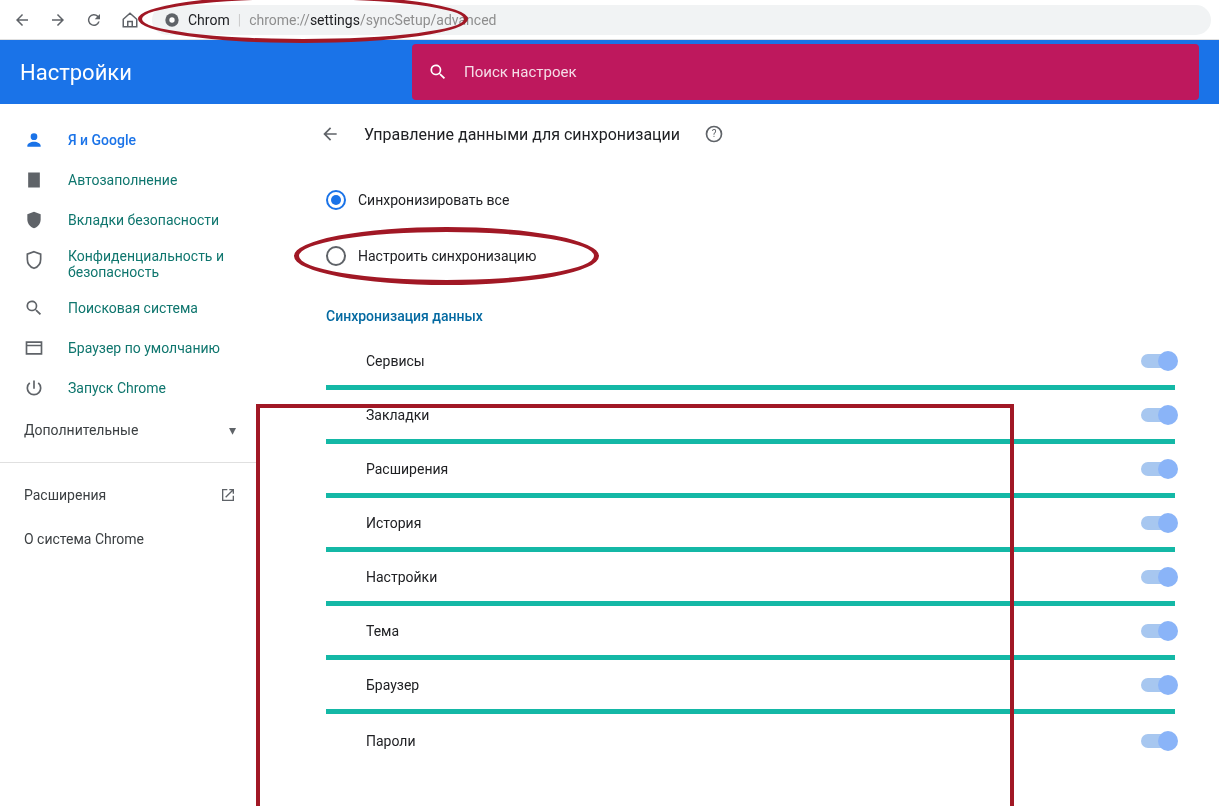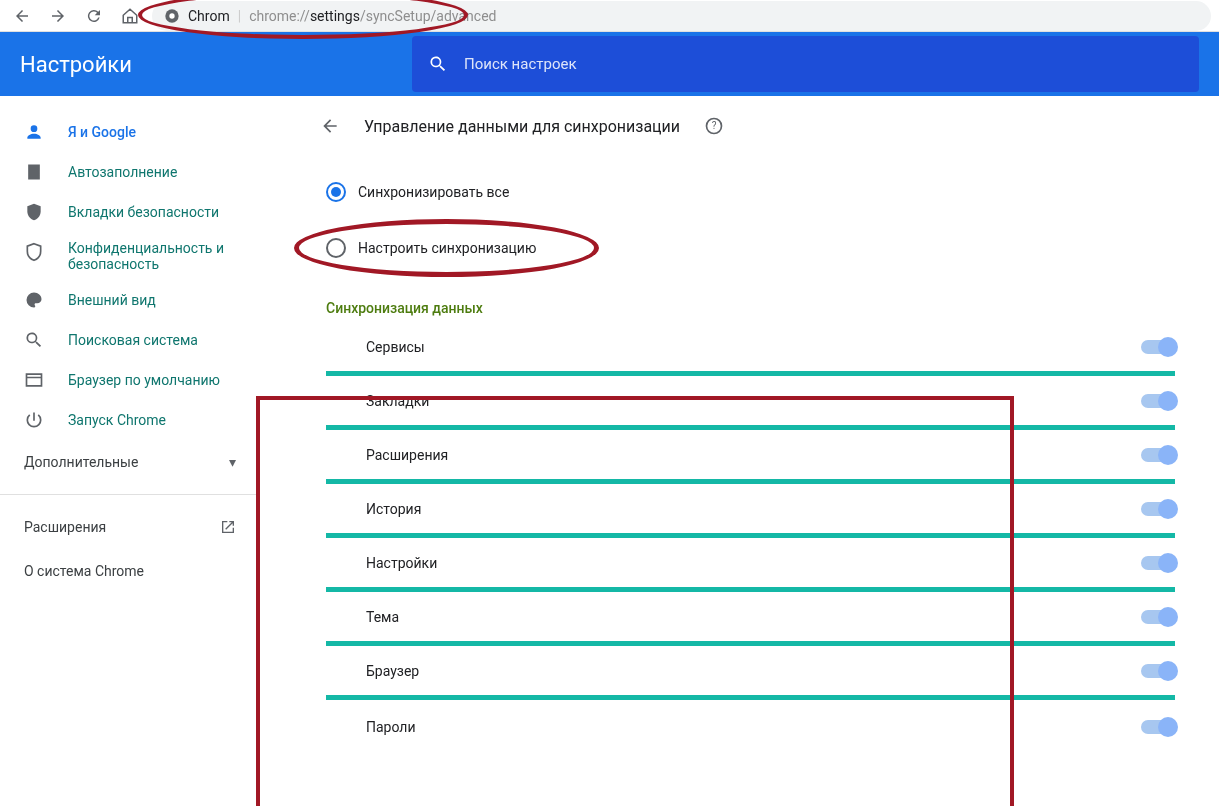--- a/index.html
+++ b/index.html
@@ -1,28 +1,28 @@
 <!DOCTYPE html>
 <html><head>
 <meta charset="utf-8">
 <style>
 *{box-sizing:border-box;margin:0;padding:0;font-family:Roboto,Arial,sans-serif}
 body{width:1219px;height:806px;background:#fff;overflow:hidden}
-.browser-chrome{height:32px;background:#fff;border-bottom:1px solid #e0e0e0;display:flex;align-items:center;padding:0 8px;gap:8px}
+.browser-chrome{height:40px;background:#fff;border-bottom:1px solid #e0e0e0;display:flex;align-items:center;padding:0 8px;gap:8px}
 .nav-btn{width:28px;height:28px;display:flex;align-items:center;justify-content:center;color:#5f6368;border-radius:50%}
 .nav-btn svg{width:18px;height:18px}
 .url-bar{flex:1;height:30px;background:#f1f3f4;border-radius:15px;display:flex;align-items:center;padding:0 12px;gap:8px;font-size:14px;color:#202124;position:relative}
 .url-bar .chrome-logo{width:16px;height:16px}
 .url-text{font-size:14px;color:#8e8e8e}
 .url-highlight{color:#202124}
 .url-ellipse{position:absolute;left:-14px;top:-10px;width:330px;height:48px;border:4px solid #a11825;border-radius:50%;pointer-events:none}
 .topbar{height:64px;background:#1a73e8;display:flex;align-items:center}
 .topbar-left{width:412px;padding-left:20px;color:#fff;font-size:22px;font-weight:400}
 .topbar-search{flex:1;padding-right:20px}
-.search-box{height:56px;background:#1d4ed8;border-radius:4px;display:flex;align-items:center;padding:16px 16px;gap:16px}
+.search-box{height:56px;background:#be185d;border-radius:4px;display:flex;align-items:center;padding:16px 16px;gap:16px}
 .search-box svg{width:20px;height:20px;color:#fff}
 .search-box input{flex:1;background:transparent;border:none;outline:none;color:#fff;font-size:15px}
 .search-box input::placeholder{color:rgba(255,255,255,0.85)}
 .content{display:flex;height:calc(100% - 104px)}
 .sidebar{width:260px;padding-top:16px}
 .side-item{display:flex;align-items:center;height:40px;padding:0 24px;gap:24px;font-size:14px;color:#0f766e;cursor:pointer;border-radius:0 20px 20px 0}
 .side-item.active{color:#1a73e8;font-weight:500}
 .side-item .ico{width:20px;height:20px;display:flex;align-items:center;justify-content:center;color:#5f6368}
 .side-item.active .ico{color:#1a73e8}
 .side-item.multi{height:auto;padding-top:8px;padding-bottom:8px;align-items:flex-start}
@@ -34,21 +34,21 @@
 .main{flex:1;padding:20px 36px 0 60px;position:relative}
 .page-header{display:flex;align-items:center;gap:24px;font-size:16px;color:#202124;margin-bottom:36px;}
 .page-header .hleft{display:flex;align-items:center;gap:24px}
 .page-header .back{width:20px;height:20px;display:flex;align-items:center;justify-content:center;color:#5f6368;cursor:pointer}
 .page-header .help{width:20px;height:20px;color:#5f6368;cursor:pointer}
 .radio-row{display:flex;align-items:center;gap:12px;padding:10px 0 10px 6px;font-size:14px;color:#202124;position:relative}
 .radio{width:20px;height:20px;border:2px solid #5f6368;border-radius:50%;display:flex;align-items:center;justify-content:center}
 .radio.checked{border-color:#1a73e8}
 .radio.checked::after{content:"";width:10px;height:10px;background:#1a73e8;border-radius:50%}
 .radio-ellipse{position:absolute;left:-26px;top:-9px;width:305px;height:58px;border:5px solid #a11825;border-radius:50%;pointer-events:none}
-.section-title{font-size:14px;color:#4d7c0f;font-weight:500;margin:32px 0 6px 6px}
+.section-title{font-size:14px;color:#0369a1;font-weight:500;margin:32px 0 12px 6px}
 .data-list{margin-left:6px;padding-right:8px}
 .data-row{display:flex;align-items:center;justify-content:space-between;height:54px;border-bottom:5px solid #14b8a6;padding-left:40px}
 .data-row:last-child{border-bottom:none}
 .data-row .label{font-size:14px;color:#202124}
 .toggle{width:34px;height:14px;background:#a7c7f0;border-radius:7px;position:relative}
 .toggle::after{content:"";position:absolute;right:-3px;top:-3px;width:20px;height:20px;background:#8ab4f8;border-radius:50%}
 .redbox{position:absolute;border:4px solid #a11825;pointer-events:none}
 .redbox.big{left:-4px;top:300px;width:758px;height:484px}
 .ico svg,.help svg,.back svg{width:20px;height:20px}
 </style>
@@ -131,28 +131,20 @@
         <span class="ico">
           <svg viewBox="0 0 24 24">
             <path fill="none" stroke="currentColor" stroke-width="2" d="M12 2l8 3v6c0 5-3.4 9.4-8 11-4.6-1.6-8-6-8-11V5z"></path>
           </svg>
         </span>
         <span>Конфиденциальность и безопасность</span>
       </div>
     <div class="side-item">
         <span class="ico">
           <svg viewBox="0 0 24 24">
-            <path fill="currentColor" d="M12 3a9 9 0 0 0 0 18c1 0 1.5-.8 1.5-1.5 0-.4-.2-.8-.4-1-.3-.3-.4-.6-.4-1 0-.8.7-1.5 1.5-1.5H16a5 5 0 0 0 5-5c0-4.4-4-8-9-8z"></path>
-          </svg>
-        </span>
-        <span>Внешний вид</span>
-      </div>
-    <div class="side-item">
-        <span class="ico">
-          <svg viewBox="0 0 24 24">
             <path fill="currentColor" d="M15.5 14h-.8l-.3-.3a6.5 6.5 0 1 0-.7.7l.3.3v.8l5 5 1.5-1.5-5-5zM9.5 14a4.5 4.5 0 1 1 0-9 4.5 4.5 0 0 1 0 9z"></path>
           </svg>
         </span>
         <span>Поисковая система</span>
       </div>
     <div class="side-item">
         <span class="ico">
           <svg viewBox="0 0 24 24">
             <path fill="none" stroke="currentColor" stroke-width="2" d="M3 5h18v14H3z M3 9h18"></path>
           </svg>

